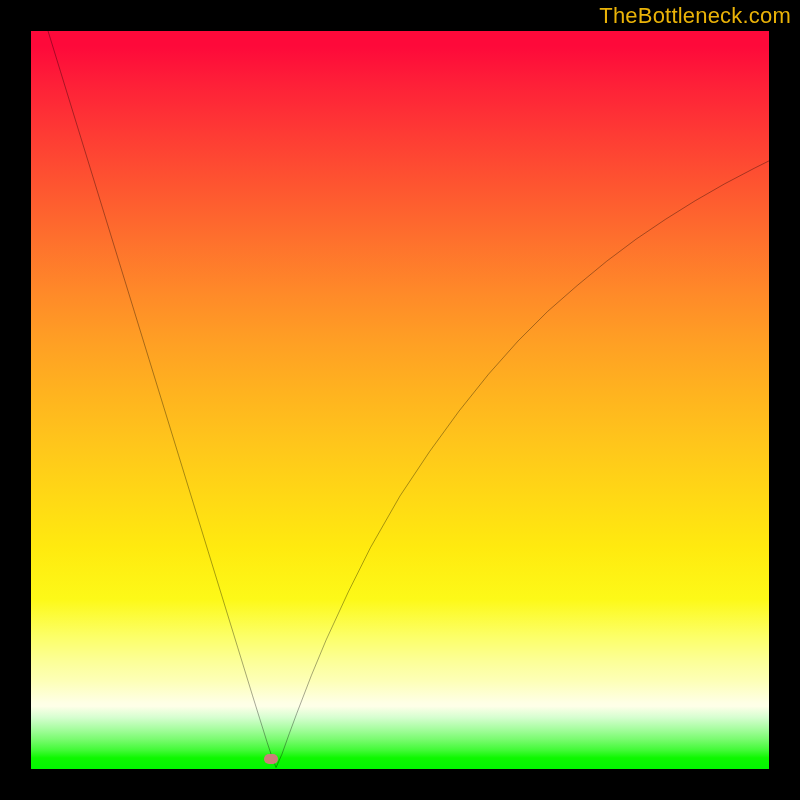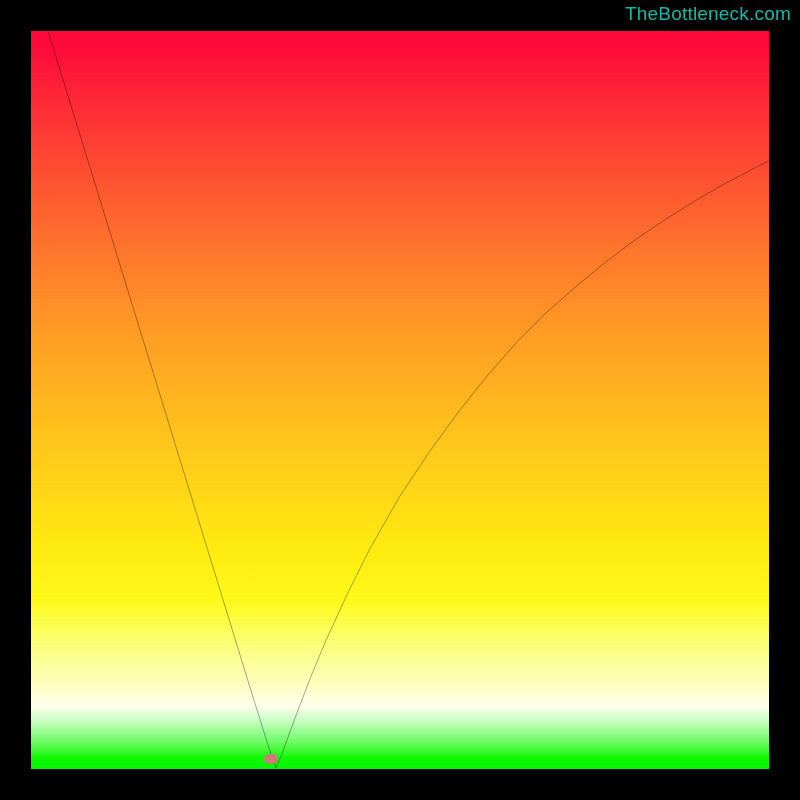--- a/index.html
+++ b/index.html
@@ -41,22 +41,22 @@
       #79fb6f 96%,
       #40fa35 97.5%,
       #0ef800 98.5%,
       #02f700 100%
     );
   }
   .watermark {
     position: absolute;
     top: 3px;
     right: 9px;
-    color: #14b8a6;
-    font-size: 19px;
+    color: #eab308;
+    font-size: 22px;
     letter-spacing: 0.2px;
     font-weight: 500;
     font-family: Arial, Helvetica, sans-serif;
   }
   .curve {
     position: absolute;
     left: 31px;
     top: 31px;
     width: 738px;
     height: 738px;

